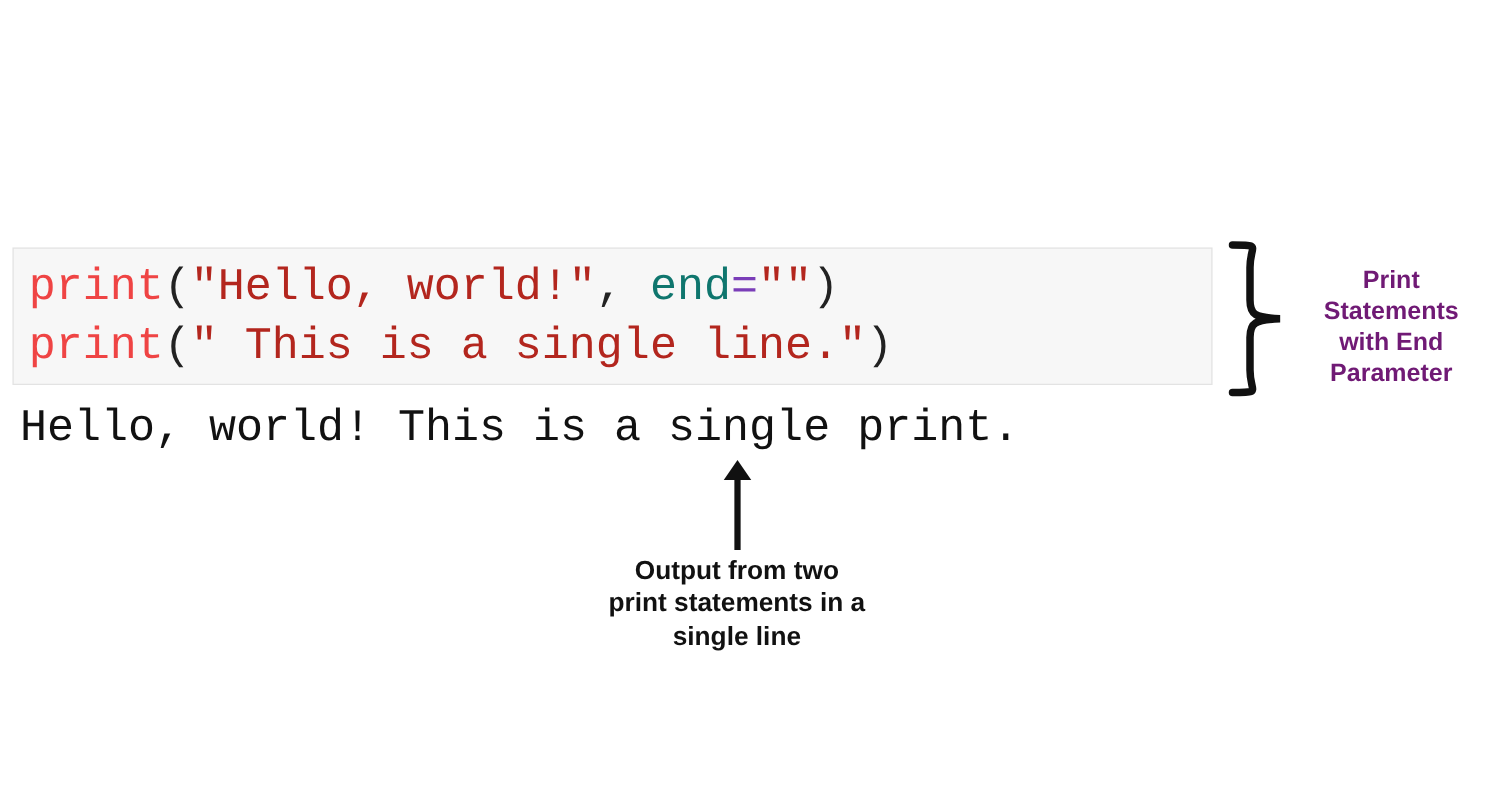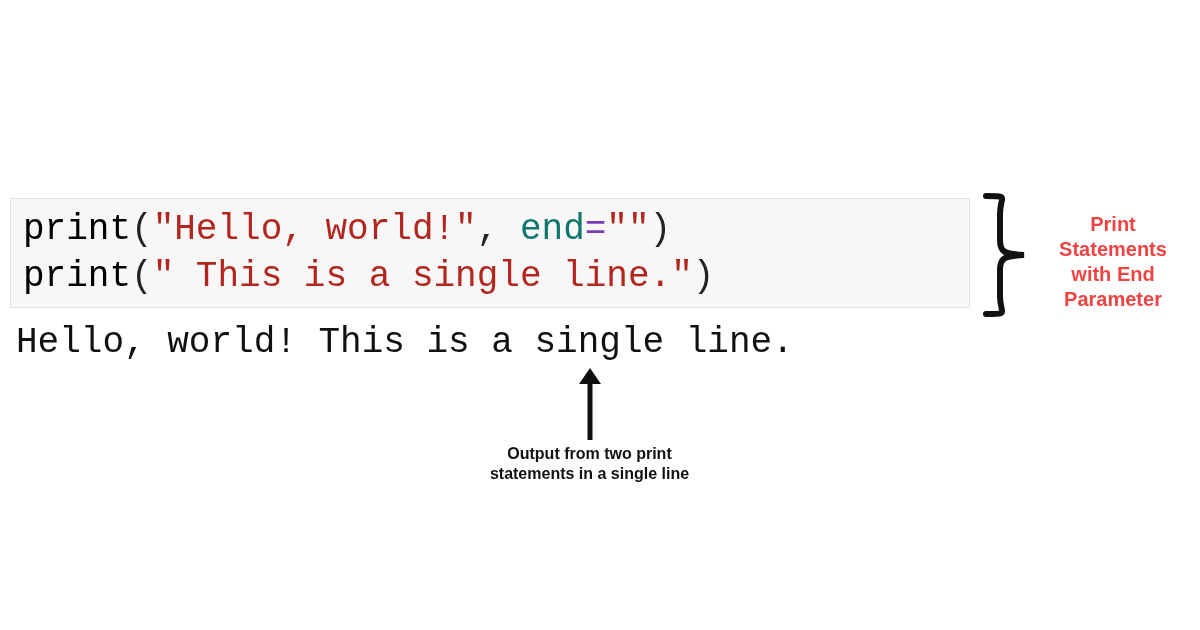--- a/index.html
+++ b/index.html
@@ -24,21 +24,21 @@
     height: 110px;
     background: #f7f7f7;
     border: 1px solid #e3e3e3;
     box-sizing: border-box;
     padding: 8px 12px;
     font-family: "Courier New", Courier, monospace;
     font-size: 36px;
     line-height: 1.3;
     white-space: pre;
   }
-  .tok-func   { color: #000000; }   
+  .tok-func   { color: #ef4444; }   
   .tok-paren  { color: #222; }
   .tok-str    { color: #b3261e; }   
   .tok-comma  { color: #222; }
   .tok-kwarg  { color: #0f766e; }
   .tok-eq     { color: #7a3db8; }   
   .output {
     position: absolute;
     left: 16px;
     top: 322px;
     font-family: "Courier New", Courier, monospace;
@@ -55,50 +55,50 @@
   }
   .annot-right {
     position: absolute;
     left: 1038px;
     top: 212px;
     width: 150px;
     font-weight: 700;
     font-size: 20px;
     line-height: 1.25;
     text-align: center;
-    color: #ef4444;
+    color: #701a75;
   }
   .arrow-up {
     position: absolute;
     left: 576px;
     top: 368px;
     width: 28px;
     height: 72px;
   }
   .annot-bottom {
     position: absolute;
     left: 482px;
     top: 444px;
     width: 215px;
     font-weight: 700;
-    font-size: 16px;
+    font-size: 21px;
     line-height: 1.25;
     text-align: center;
     color: #111;
   }
 </style>
 </head>
 <body>
 
 <div class="canvas">
 
   <div class="code-block"><span class="code-line"><span class="tok-func">print</span><span class="tok-paren">(</span><span class="tok-str">"Hello, world!"</span><span class="tok-comma">, </span><span class="tok-kwarg">end</span><span class="tok-eq">=</span><span class="tok-str">""</span><span class="tok-paren">)</span></span>
 <span class="code-line"><span class="tok-func">print</span><span class="tok-paren">(</span><span class="tok-str">" This is a single line."</span><span class="tok-paren">)</span></span></div>
 
-  <div class="output">Hello, world! This is a single line.</div>
+  <div class="output">Hello, world! This is a single print.</div>
 
   <div class="brace">
     <svg viewBox="0 0 50 126" width="50" height="126">
       <path d="M6 4
                C30 4 20 4 20 22
                L20 48
                C20 60 24 62 44 63
                C24 64 20 66 20 78
                L20 104
                C20 122 30 122 6 122" fill="none" stroke="#111" stroke-width="6" stroke-linecap="round"></path>

